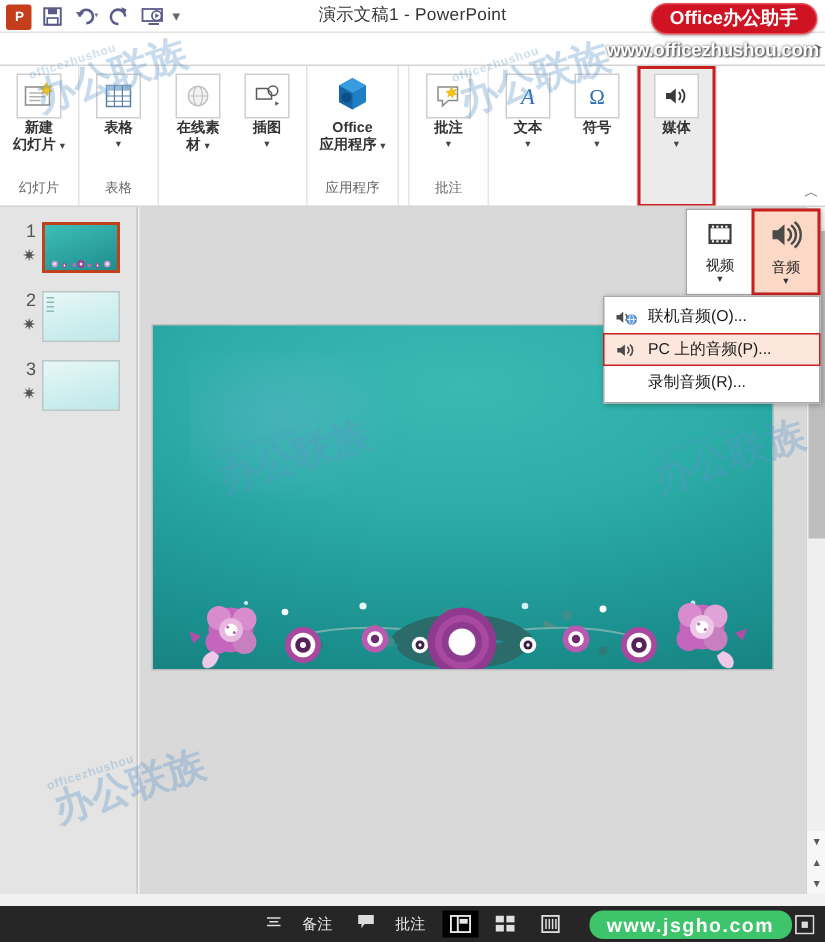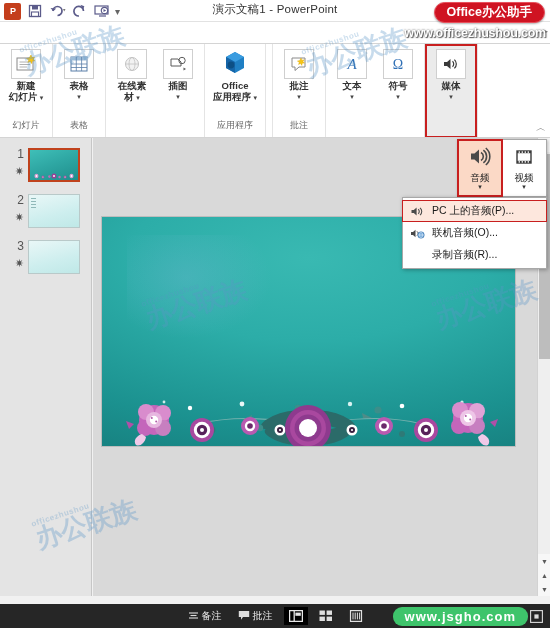--- a/index.html
+++ b/index.html
@@ -175,21 +175,21 @@
   .vs-thumb { position:absolute; left:1px; top:16px; width:11px; height:205px; background:#bdbdbd; }
   .vs-btns { position:absolute; left:0; bottom:0; width:13px; }
   .vs-b { width:13px; height:14px; display:flex; align-items:center; justify-content:center; font-size:7px; color:#5a5a5a; background:#f7f7f7; }
 
   
   .statusbar {
     position:absolute; left:0; bottom:0; width:550px; height:24px;
     background:#262626; display:flex; align-items:center;
   }
   .sb-item {
-    display:flex; align-items:center; gap:3px; color:#e8e8e8; font-size:10px;
+    display:flex; align-items:center; gap:14px; color:#e8e8e8; font-size:10px;
     padding:0 8px; height:24px;
   }
   .sb-viewbtn {
     width:24px; height:18px; display:flex; align-items:center; justify-content:center;
     margin:0 3px; color:#e0e0e0;
   }
   .sb-viewbtn.active { background:#000000; }
   .sb-fit { position:absolute; right:6px; top:4px; width:16px; height:16px; display:flex; align-items:center; justify-content:center; color:#ddd; }
 
   
@@ -424,77 +424,77 @@
         </div>
         <div class="group-label"></div>
         <div class="grp-hl"></div>
       </div>
 
     </div>
     <div class="ribbon-collapse">︿</div>
   </div>
 
   <div class="media-panel">
-    <div class="mp-btn active">
-      <span>
-        <svg width="24" height="21" viewBox="0 0 24 21">
-          <path d="M3 7.5 L6.5 7.5 L11 3.5 L11 17.5 L6.5 13.5 L3 13.5 Z" fill="#4a4a4a"></path>
-          <path d="M13 6.5 A4.6 4.6 0 0 1 13 14.5" fill="none" stroke="#4a4a4a" stroke-width="1.6"></path>
-          <path d="M15.4 4.2 A7.8 7.8 0 0 1 15.4 16.8" fill="none" stroke="#4a4a4a" stroke-width="1.6"></path>
-          <path d="M17.8 2 A11 11 0 0 1 17.8 19" fill="none" stroke="#4a4a4a" stroke-width="1.6"></path>
-        </svg>
-      </span>
-      <span class="mlbl">音频</span>
-      <span class="caret">▾</span>
-      <span class="mp-hl"></span>
-    </div>
     <div class="mp-btn">
       <span>
         <svg width="22" height="20" viewBox="0 0 22 20">
           <rect x="4" y="4" width="14" height="12" fill="#fff" stroke="#3a3a3a" stroke-width="1.4"></rect>
           <rect x="4" y="4" width="14" height="2.2" fill="#3a3a3a"></rect>
           <rect x="4" y="13.8" width="14" height="2.2" fill="#3a3a3a"></rect>
           <rect x="5.6" y="4.4" width="1.4" height="1.4" fill="#fff"></rect>
           <rect x="8.6" y="4.4" width="1.4" height="1.4" fill="#fff"></rect>
           <rect x="11.6" y="4.4" width="1.4" height="1.4" fill="#fff"></rect>
           <rect x="14.6" y="4.4" width="1.4" height="1.4" fill="#fff"></rect>
           <rect x="5.6" y="14.2" width="1.4" height="1.4" fill="#fff"></rect>
           <rect x="8.6" y="14.2" width="1.4" height="1.4" fill="#fff"></rect>
           <rect x="11.6" y="14.2" width="1.4" height="1.4" fill="#fff"></rect>
           <rect x="14.6" y="14.2" width="1.4" height="1.4" fill="#fff"></rect>
         </svg>
       </span>
       <span class="mlbl">视频</span>
       <span class="caret">▾</span>
     </div>
+    <div class="mp-btn active">
+      <span>
+        <svg width="24" height="21" viewBox="0 0 24 21">
+          <path d="M3 7.5 L6.5 7.5 L11 3.5 L11 17.5 L6.5 13.5 L3 13.5 Z" fill="#4a4a4a"></path>
+          <path d="M13 6.5 A4.6 4.6 0 0 1 13 14.5" fill="none" stroke="#4a4a4a" stroke-width="1.6"></path>
+          <path d="M15.4 4.2 A7.8 7.8 0 0 1 15.4 16.8" fill="none" stroke="#4a4a4a" stroke-width="1.6"></path>
+          <path d="M17.8 2 A11 11 0 0 1 17.8 19" fill="none" stroke="#4a4a4a" stroke-width="1.6"></path>
+        </svg>
+      </span>
+      <span class="mlbl">音频</span>
+      <span class="caret">▾</span>
+      <span class="mp-hl"></span>
+    </div>
   </div>
 
   <div class="audio-menu">
-    <div class="am-item hl">
-      <span class="am-ico">
-        <svg width="15" height="13" viewBox="0 0 15 13">
-          <path d="M1.5 5 L3.8 5 L6.6 2.6 L6.6 10.4 L3.8 8 L1.5 8 Z" fill="#4a4a4a"></path>
-          <path d="M8.2 4.3 A2.8 2.8 0 0 1 8.2 8.7" fill="none" stroke="#4a4a4a" stroke-width="1.1"></path>
-          <path d="M10 2.8 A4.8 4.8 0 0 1 10 10.2" fill="none" stroke="#4a4a4a" stroke-width="1.1"></path>
-        </svg>
-      </span>
-      <span>PC 上的音频(P)...</span>
-      <span class="am-hl-box"></span>
-    </div>
     <div class="am-item">
       <span class="am-ico">
         <svg width="15" height="13" viewBox="0 0 15 13">
           <path d="M1 5 L3 5 L5.5 2.8 L5.5 10.2 L3 8 L1 8 Z" fill="#4a4a4a"></path>
           <path d="M7 4.4 A2.6 2.6 0 0 1 7 8.6" fill="none" stroke="#4a4a4a" stroke-width="1"></path>
           <circle cx="11" cy="8" r="3.2" fill="#6aa3d8" stroke="#3b76ad" stroke-width="0.7"></circle>
           <ellipse cx="11" cy="8" rx="1.4" ry="3.2" fill="none" stroke="#e8f2fb" stroke-width="0.6"></ellipse>
           <line x1="7.8" y1="8" x2="14.2" y2="8" stroke="#e8f2fb" stroke-width="0.6"></line>
         </svg>
       </span>
       <span>联机音频(O)...</span>
+    </div>
+    <div class="am-item hl">
+      <span class="am-ico">
+        <svg width="15" height="13" viewBox="0 0 15 13">
+          <path d="M1.5 5 L3.8 5 L6.6 2.6 L6.6 10.4 L3.8 8 L1.5 8 Z" fill="#4a4a4a"></path>
+          <path d="M8.2 4.3 A2.8 2.8 0 0 1 8.2 8.7" fill="none" stroke="#4a4a4a" stroke-width="1.1"></path>
+          <path d="M10 2.8 A4.8 4.8 0 0 1 10 10.2" fill="none" stroke="#4a4a4a" stroke-width="1.1"></path>
+        </svg>
+      </span>
+      <span>PC 上的音频(P)...</span>
+      <span class="am-hl-box"></span>
     </div>
     <div class="am-item">
       <span class="am-ico blank"></span>
       <span>录制音频(R)...</span>
     </div>
   </div>
 
   <div class="thumbpane">
 
     <div class="thumbrow" style="top:10px;">

